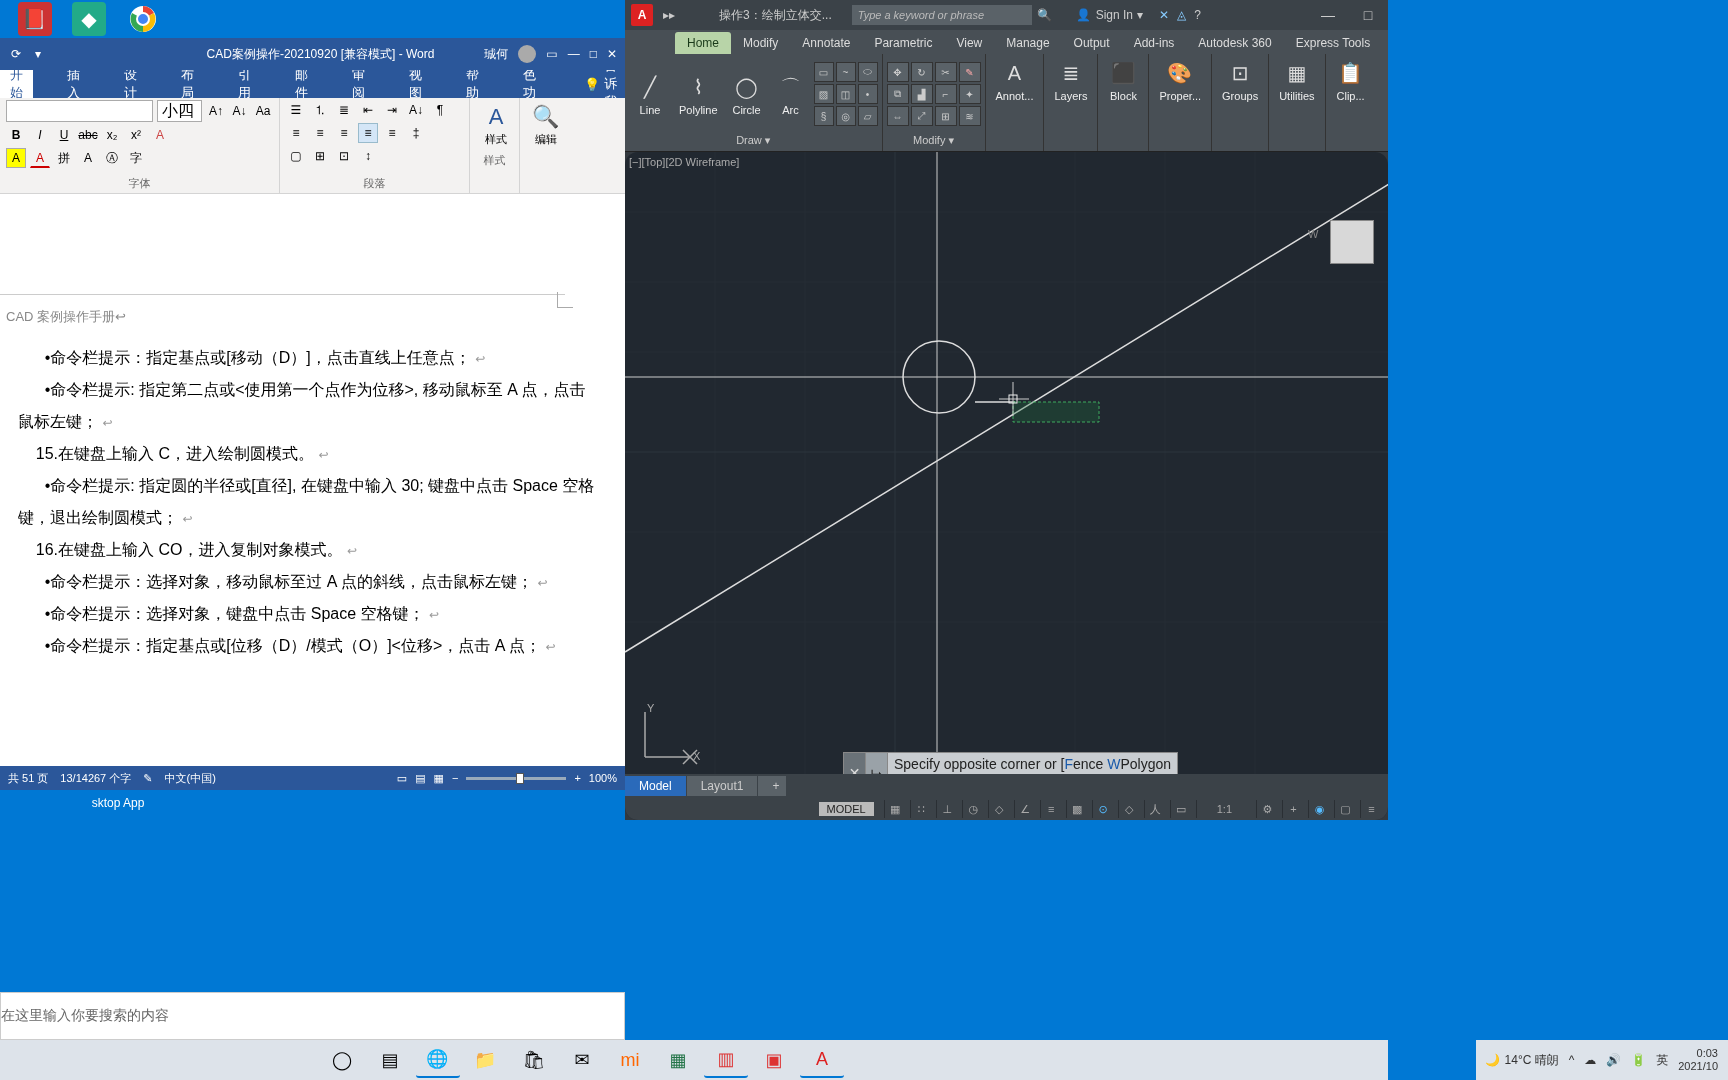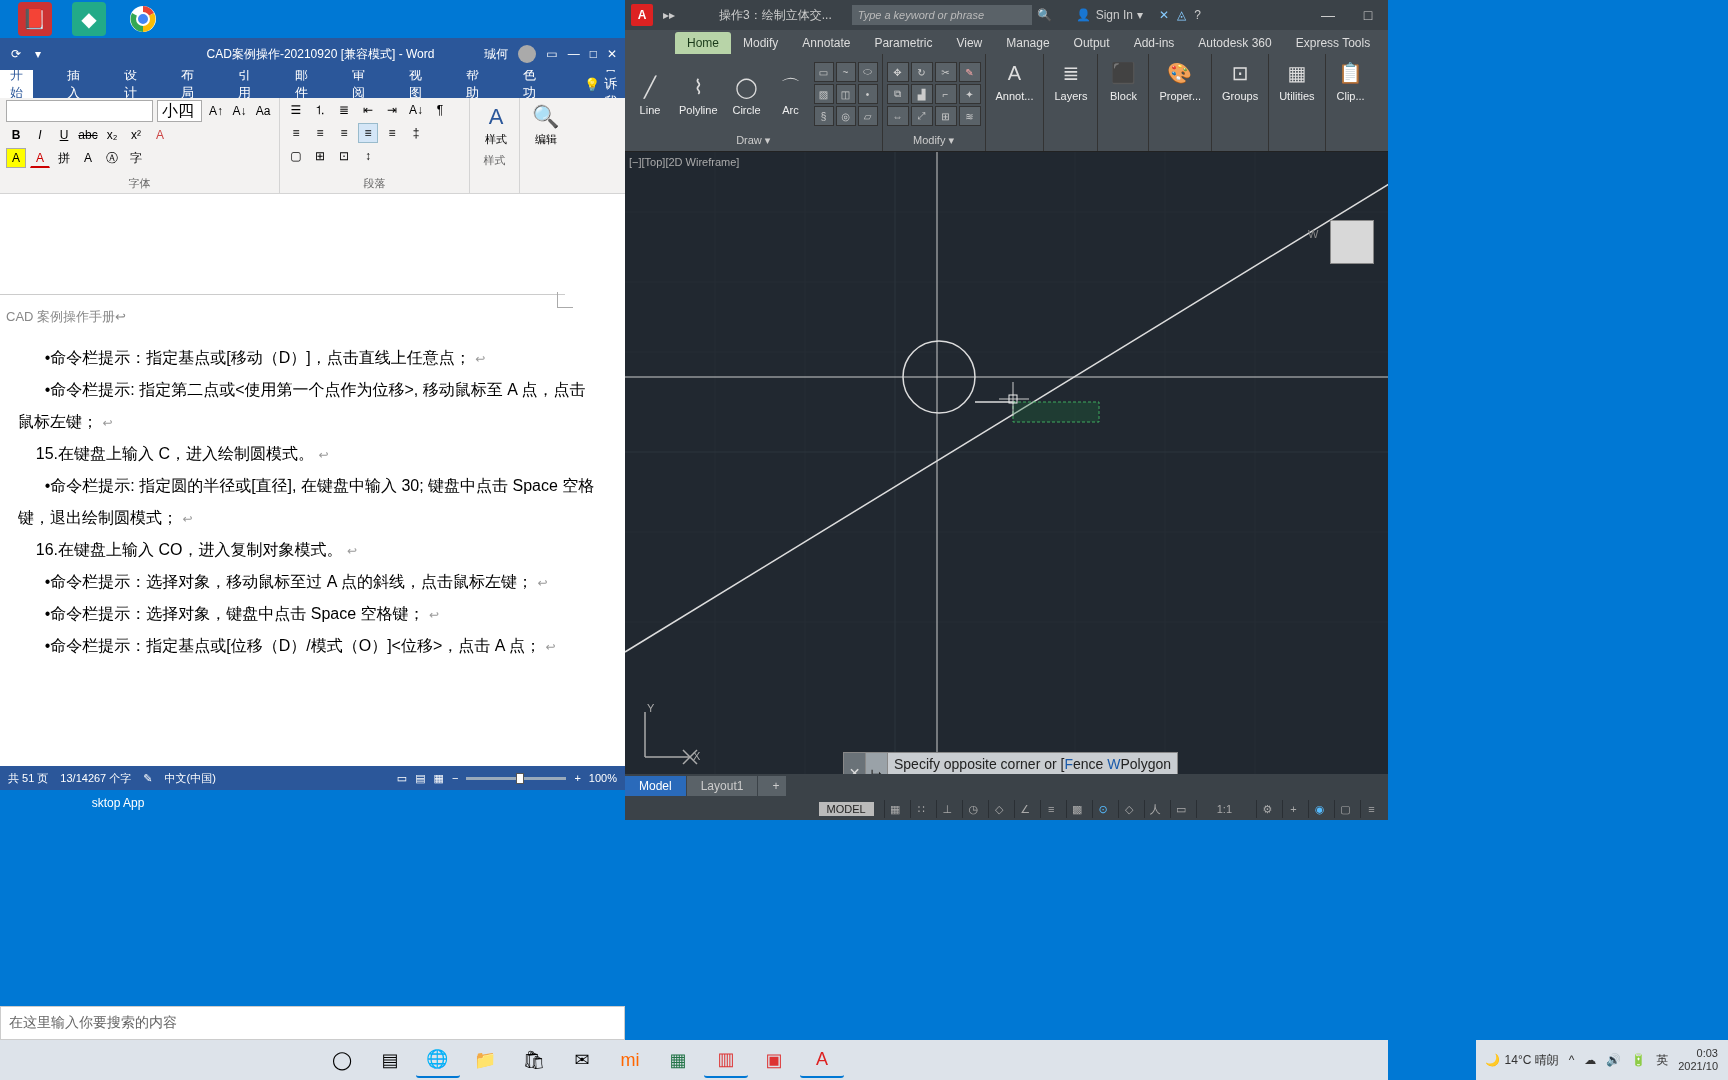--- a/index.html
+++ b/index.html
@@ -55,21 +55,21 @@
 .acad-tabs .tab { padding: 4px 12px; cursor: pointer; }
 .acad-tabs .tab.active { background: #b8d4a8; color: #1a3a1a; border-radius: 3px 3px 0 0; }
 .acad-ribbon { height: 98px; background: #484f55; display: flex; border-bottom: 1px solid #222; }
 .apanel { border-right: 1px solid #333; padding: 2px 4px; display: flex; flex-direction: column; }
 .apanel .pbody { flex: 1; display: flex; align-items: center; gap: 2px; }
 .apanel .plabel { text-align: center; color: #ccc; font-size: 11px; padding: 2px 0; }
 .abtn { display: flex; flex-direction: column; align-items: center; justify-content: center; padding: 2px 6px; color: #eee; font-size: 11px; cursor: pointer; gap: 2px; }
 .abtn .aic { width: 30px; height: 30px; display: flex; align-items: center; justify-content: center; font-size: 20px; color: #ddd; }
 .agrid { display: grid; grid-template-columns: repeat(3, 20px); grid-auto-rows: 20px; gap: 2px; }
 .agrid .c { background: #5a6268; border: 1px solid #333; display: flex; align-items: center; justify-content: center; font-size: 10px; color: #ccc; }
-.acad-canvas { flex: 1; background: #212830; position: relative; overflow: hidden; }
+.acad-canvas { flex: 1; background: #212830; position: relative; overflow: hidden; border-radius: 13px; }
 .viewlabel { position: absolute; top: 4px; left: 4px; color: #aaa; font-size: 11px; }
 .grid-major line { stroke: #2d353d; stroke-width: 1; }
 .grid-minor line { stroke: #262d34; stroke-width: 1; }
 .cross { stroke: #ccc; stroke-width: 1; }
 .drawing { stroke: #ddd; stroke-width: 1.5; fill: none; }
 .selrect { fill: #1a6e3a; fill-opacity: 0.3; stroke: #3faa5f; stroke-dasharray: 3 2; }
 .ucs { position: absolute; bottom: 48px; left: 10px; }
 .ucs text { fill: #aaa; font-size: 11px; }
 .ucs line { stroke: #aaa; stroke-width: 1.5; }
 .navcube { position: absolute; top: 60px; right: 6px; width: 60px; height: 60px; }
@@ -82,21 +82,21 @@
 .acad-cmd .kw { color: #1a5aaa; }
 .acad-modeltabs { height: 24px; background: #3b4248; display: flex; align-items: center; font-size: 12px; color: #ccc; position: absolute; bottom: 22px; left: 0; right: 0; }
 .acad-modeltabs .mt { padding: 3px 14px; background: #5a6268; margin-right: 1px; cursor: pointer; }
 .acad-modeltabs .mt.active { background: #2a6aba; color: #fff; }
 .acad-status { height: 22px; background: #3b4248; position: absolute; bottom: 0; left: 0; right: 0; display: flex; align-items: center; padding: 0 6px; gap: 4px; }
 .acad-status .sb { width: 22px; height: 18px; display: flex; align-items: center; justify-content: center; color: #aaa; font-size: 11px; border-left: 1px solid #2a2f34; }
 .acad-status .model { background: #bbb; color: #222; padding: 1px 8px; font-size: 11px; margin-right: 6px; }
 
 
 .desktop-label { position: absolute; left: 78px; top: 796px; color: #fff; font-size: 12px; text-align: center; width: 80px; }
-.searchbar { position: absolute; left: 0; bottom: 40px; width: 625px; height: 34px; background: #fff; border: 1px solid #ccc; display: flex; align-items: center; padding: 0 8px; color: #666; font-size: 14px; }
+.searchbar { position: absolute; left: 0; bottom: 40px; width: 625px; height: 48px; background: #fff; border: 1px solid #ccc; display: flex; align-items: center; padding: 0 0; color: #666; font-size: 14px; }
 .win-taskbar { position: absolute; bottom: 0; left: 0; right: 340px; height: 40px; background: #dde3ea; display: flex; align-items: center; padding-left: 320px; gap: 4px; }
 .win-taskbar .tb { width: 44px; height: 36px; display: flex; align-items: center; justify-content: center; font-size: 18px; border-radius: 3px; }
 .win-taskbar .tb.running { border-bottom: 2px solid #0078d4; }
 .systray { position: absolute; bottom: 0; right: 0; height: 40px; background: #dde3ea; display: flex; align-items: center; padding: 0 10px; gap: 10px; font-size: 12px; color: #333; }
 .systray .weather { display: flex; align-items: center; gap: 4px; }
 .systray .clock { text-align: right; font-size: 11px; line-height: 1.2; }
 </style>
 </head>
 <body>
 

